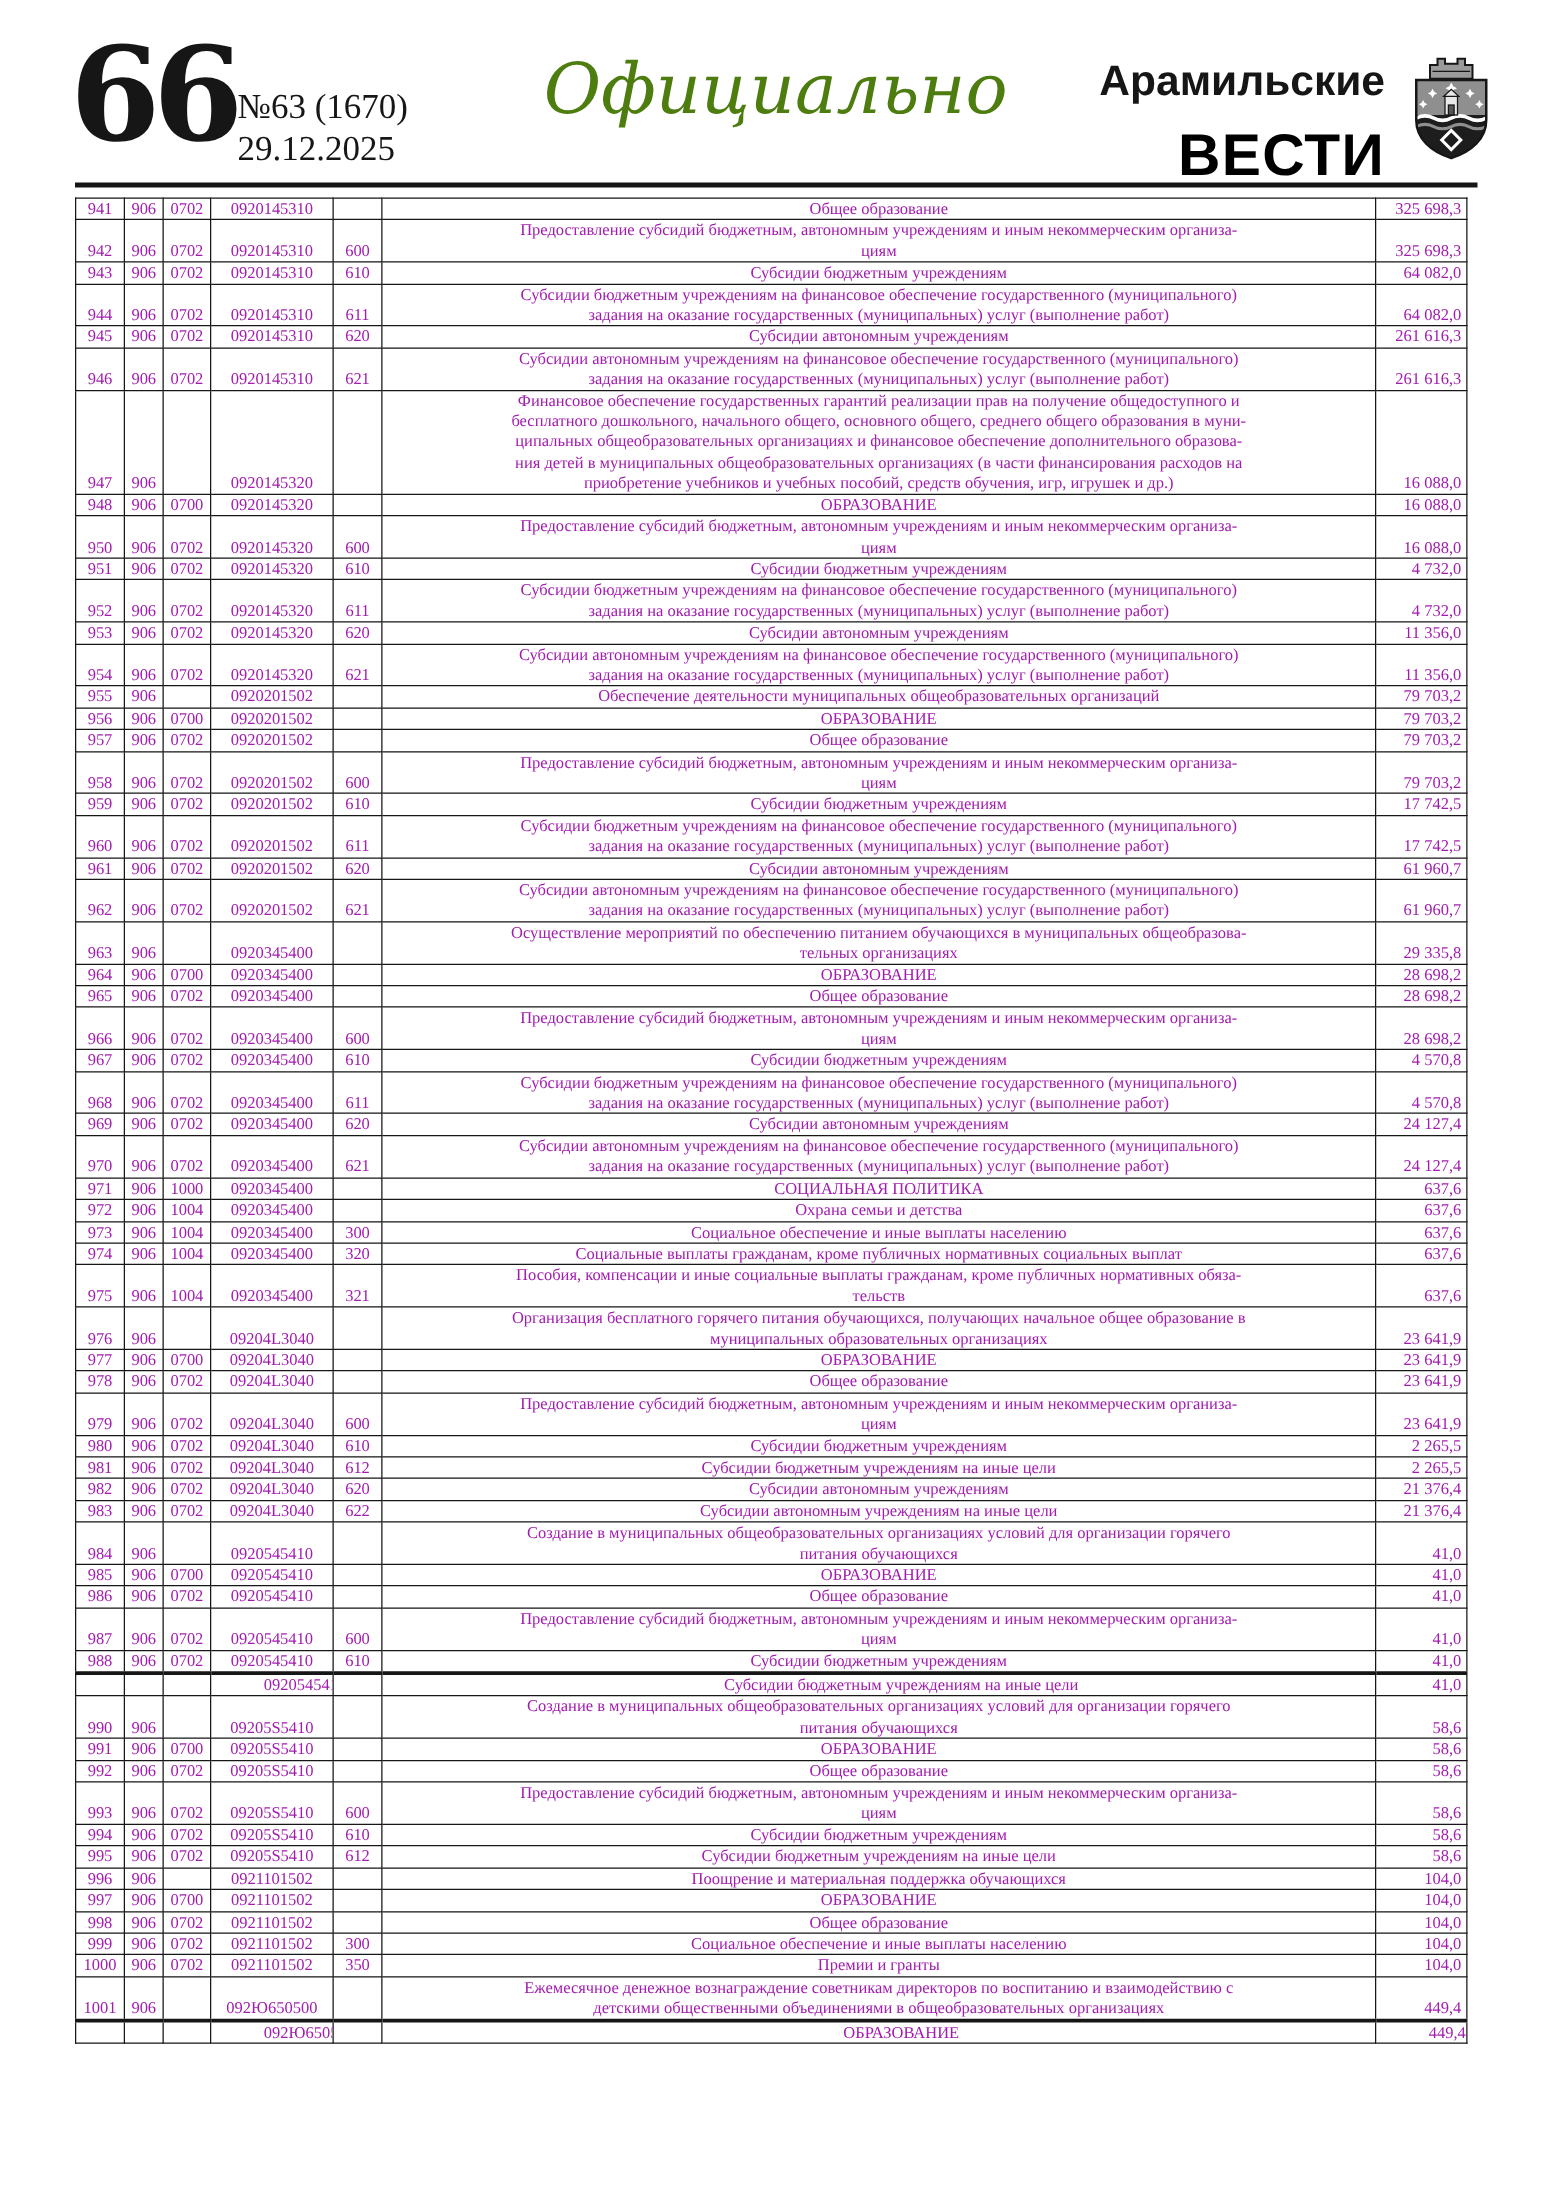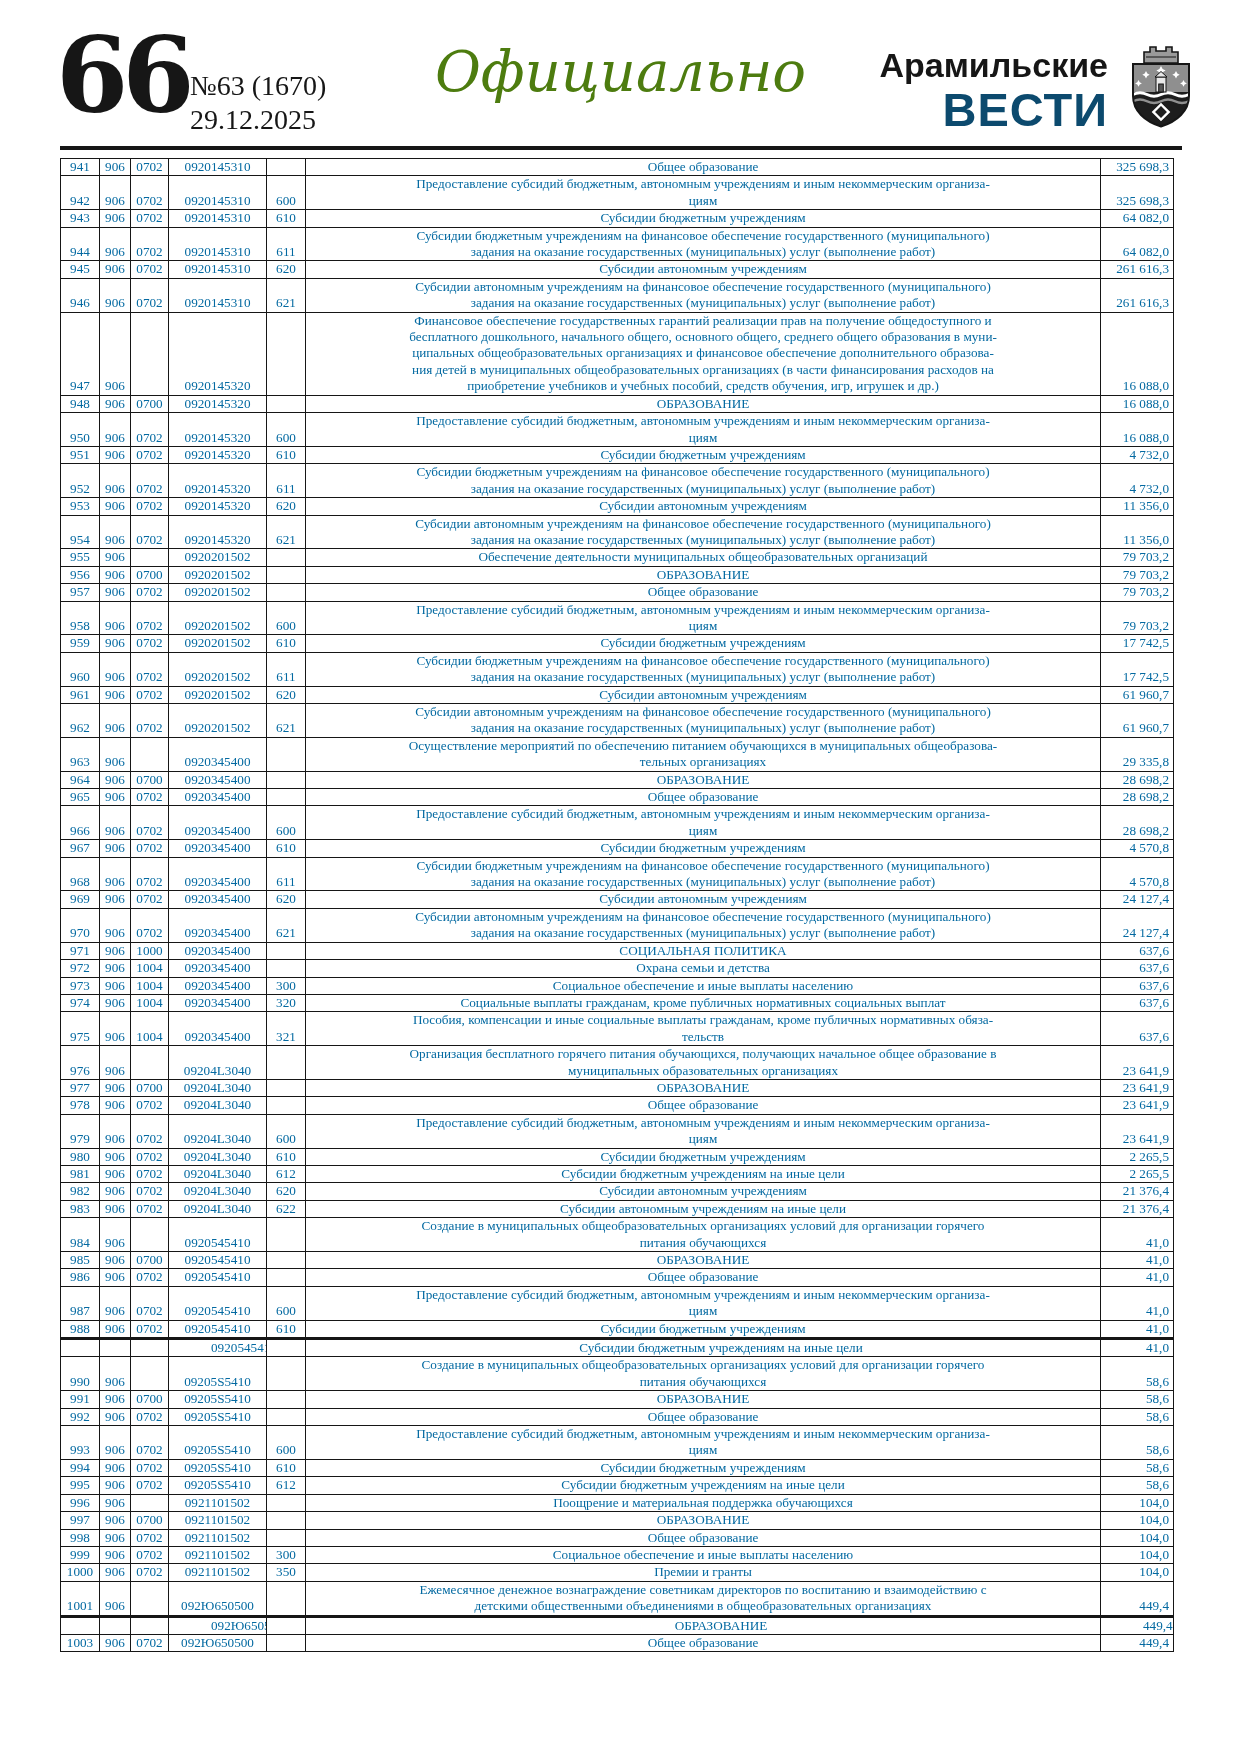--- a/index.html
+++ b/index.html
@@ -22,30 +22,30 @@
   .section-title{
     position:absolute;left:0;top:44px;width:1241px;text-align:center;
     font-family:"DejaVu Serif", serif;font-style:italic;
     font-size:56px;line-height:1;color:#4d7c0f;
   }
   .brand{
     position:absolute;left:872px;top:48px;width:236px;text-align:right;
     font-family:"Liberation Sans", sans-serif;line-height:1;
   }
   .brand-top{font-size:34px;font-weight:bold;color:#161616;letter-spacing:0;}
-  .brand-bottom{font-size:47px;font-weight:bold;color:#0c4a6e;letter-spacing:1px;margin-top:4px;}
+  .brand-bottom{font-size:47px;font-weight:bold;color:#000000;letter-spacing:1px;margin-top:18px;}
   .emblem{position:absolute;left:1122px;top:44px;width:78px;height:88px;}
   .header-rule{
     position:absolute;left:60px;top:146px;width:1122px;height:4px;background:#161616;
   }
   
   .budget-table{
     position:absolute;left:60px;top:158px;width:1114px;
     border-collapse:collapse;table-layout:fixed;
-    font-size:13.2px;line-height:16.4px;color:#0369a1;
+    font-size:13.2px;line-height:16.4px;color:#a21caf;
   }
   .budget-table td{
     border:1.5px solid #161616;
     padding:0 3px;
     vertical-align:bottom;
     text-align:center;
     overflow:hidden;
   }
   .budget-table td.name{white-space:pre-line;padding:0 6px;}
   .budget-table td.amount{text-align:right;padding-right:4px;}
@@ -686,23 +686,14 @@
       </tr>
       <tr class="thick-top">
         <td class="num">1002</td>
         <td class="grbs">906</td>
         <td class="section">0700</td>
         <td class="target">092Ю650500</td>
         <td class="vid"></td>
         <td class="name">ОБРАЗОВАНИЕ</td>
         <td class="amount">449,4</td>
       </tr>
-      <tr>
-        <td class="num">1003</td>
-        <td class="grbs">906</td>
-        <td class="section">0702</td>
-        <td class="target">092Ю650500</td>
-        <td class="vid"></td>
-        <td class="name">Общее образование</td>
-        <td class="amount">449,4</td>
-      </tr>
     </tbody>
 </table>
 
 </body></html>

